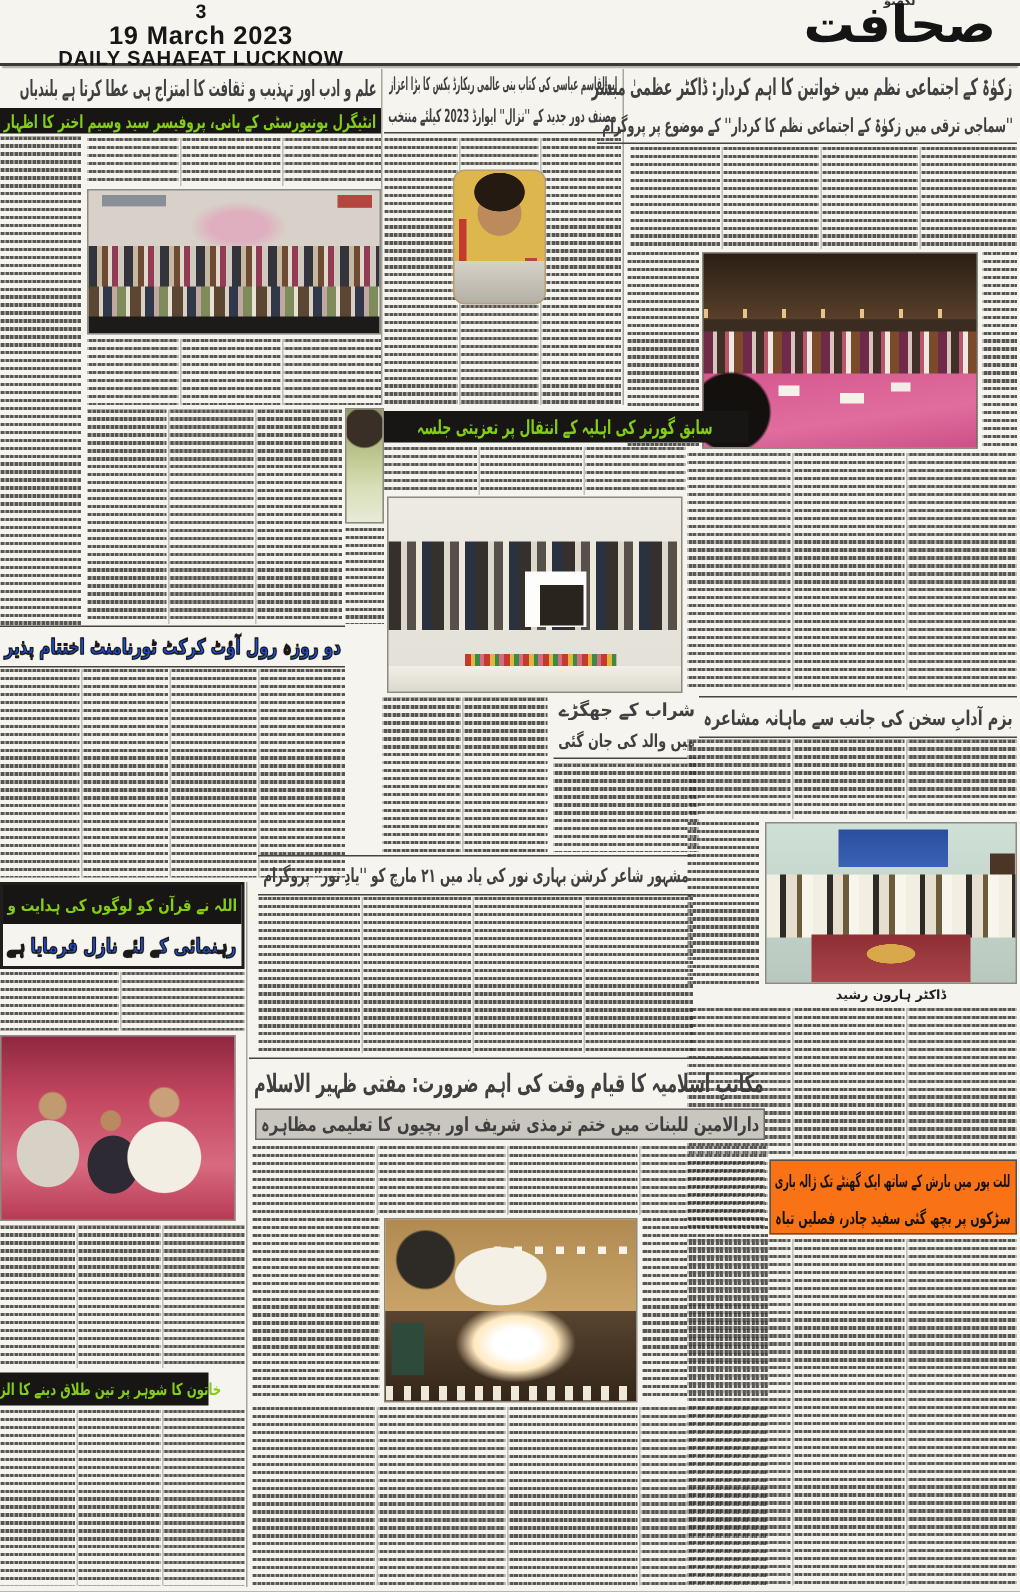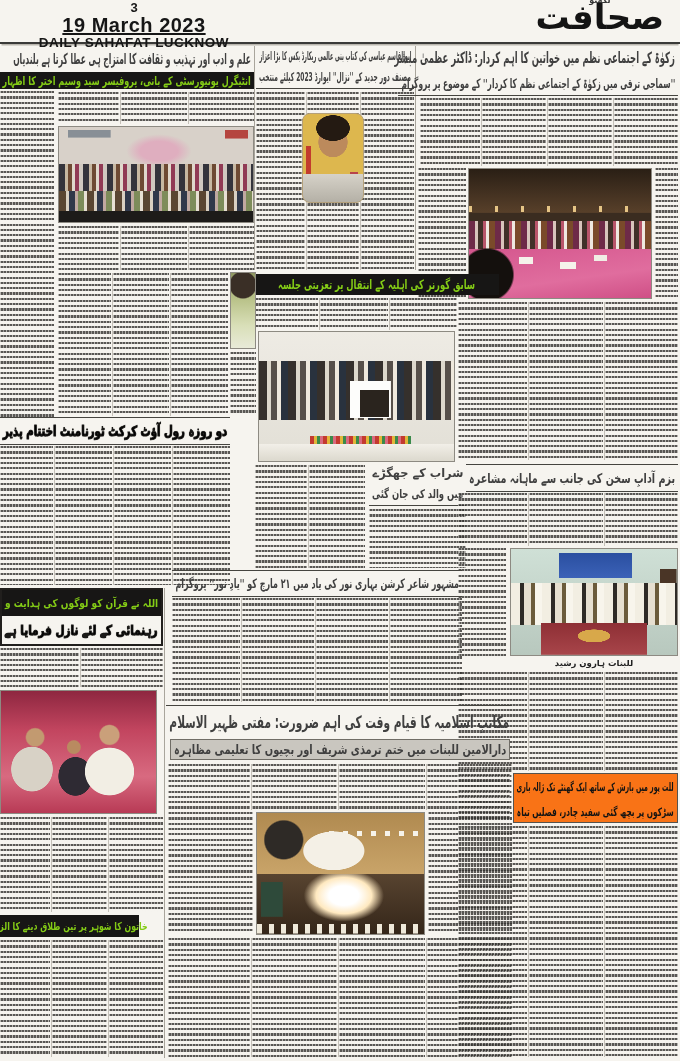--- a/index.html
+++ b/index.html
@@ -7,32 +7,32 @@
     position:relative; width:680px; height:1061px; margin:0 auto;
     background:#f6f4ef; overflow:hidden;
     font-family:"DejaVu Sans", sans-serif; color:#1a1a1a;
   }
   
   #masthead { position:absolute; left:0; top:0; width:680px; height:42px;
     border-bottom:2px solid #3a3a38; box-shadow:0 3px 0 -1.5px #b9b6ae; }
   .mast-left { position:absolute; left:18px; top:1px; width:232px; text-align:center;
     font-family:"Liberation Sans", sans-serif; font-weight:bold; color:#161616; line-height:1.05; }
   .mast-num { font-size:13px; }
-  .mast-date { font-size:20px; letter-spacing:.5px;text-decoration:underline; }
+  .mast-date { font-size:17px; letter-spacing:.5px; }
   .mast-paper { font-size:13.5px; letter-spacing:.5px; }
   .mast-logo { position:absolute; right:16px; top:-4px; direction:rtl; text-align:left;
     font-weight:bold; color:#141414; }
   .logo-word { font-size:34px; line-height:1.1; }
   .logo-top { display:block; font-size:8px; text-align:center; margin-bottom:-6px; color:#333; }
   
   .h { position:absolute; font-weight:700; color:#404040; direction:rtl;
     display:flex; align-items:center; justify-content:center;
     white-space:nowrap; overflow:visible; }
   .fit { display:inline-block; white-space:nowrap; }
-  .hollow { color:#000000; -webkit-text-stroke:1px #1b1a18; text-shadow:0 0 1px #1b1a18; }
+  .hollow { color:#1d4ed8; -webkit-text-stroke:1px #1b1a18; text-shadow:0 0 1px #1b1a18; }
   .bar { background:#171615; color:#84cc16; }
   .rule-b { border-bottom:1px solid #45443f; }
   .rule-t { border-top:1px solid #45443f; }
   .graybar { background:#c9c6bf; border:1px solid #706d66; box-sizing:border-box; }
   .qbox { position:absolute; border:2px solid #211f1d; box-sizing:border-box; background:#f6f4ef; }
   .qbox > div { display:flex; align-items:center; justify-content:center; direction:rtl; font-weight:700; }
   .hailbox { position:absolute; background:#f97316; border:1px solid #55534e; box-sizing:border-box; }
   .hailbox > div { display:flex; align-items:center; justify-content:center; direction:rtl; font-weight:700; color:#141413; }
   
   .cols { position:absolute; display:flex; }
@@ -257,21 +257,21 @@
     </div>
   <div class="cols" style="left:458px; top:493px; width:220px; height:53px;">
       <i></i>
       <i></i>
       <i></i>
     </div>
   <div class="photo" id="ph-mushaira" style="left:510px; top:548px; width:168px; height:108px;"></div>
   <div class="cols" style="left:458px; top:548px; width:48px; height:108px;">
       <i></i>
     </div>
-  <div class="caption" style="left:510px; top:658px; width:168px;">للبنات ہارون رشید</div>
+  <div class="caption" style="left:510px; top:658px; width:168px;">ڈاکٹر ہارون رشید</div>
   <div class="cols" style="left:458px; top:672px; width:220px; height:99px;">
       <i></i>
       <i></i>
       <i></i>
     </div>
 
   <div class="h rule-t rule-b" style="left:172px; top:570px; width:290px; height:25px; font-size:13px;">
     <span class="fit" style="transform: scaleX(0.613); transform-origin: 50% 50%;">مشہور شاعر کرشن بہاری نور کی یاد میں ۲۱ مارچ کو ''یادِ نور'' پروگرام</span>
     </div>
   <div class="cols" style="left:172px; top:598px; width:290px; height:104px;">

